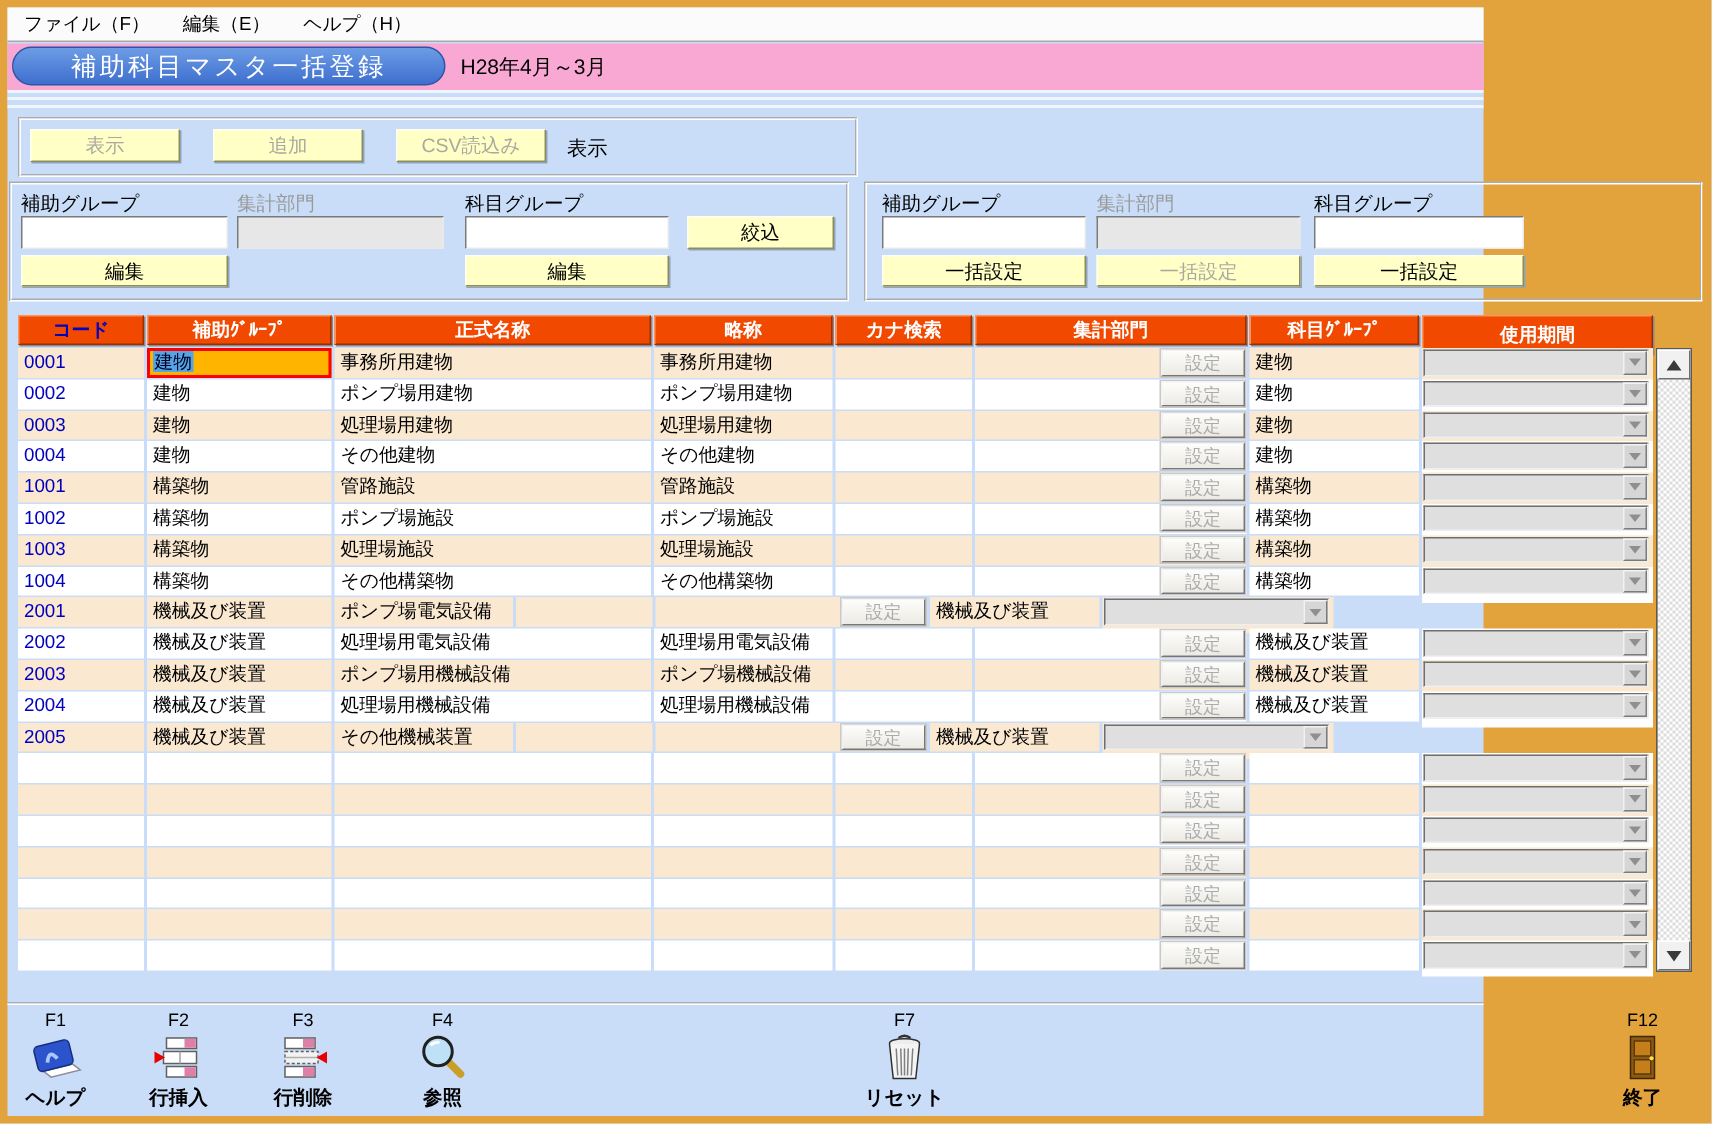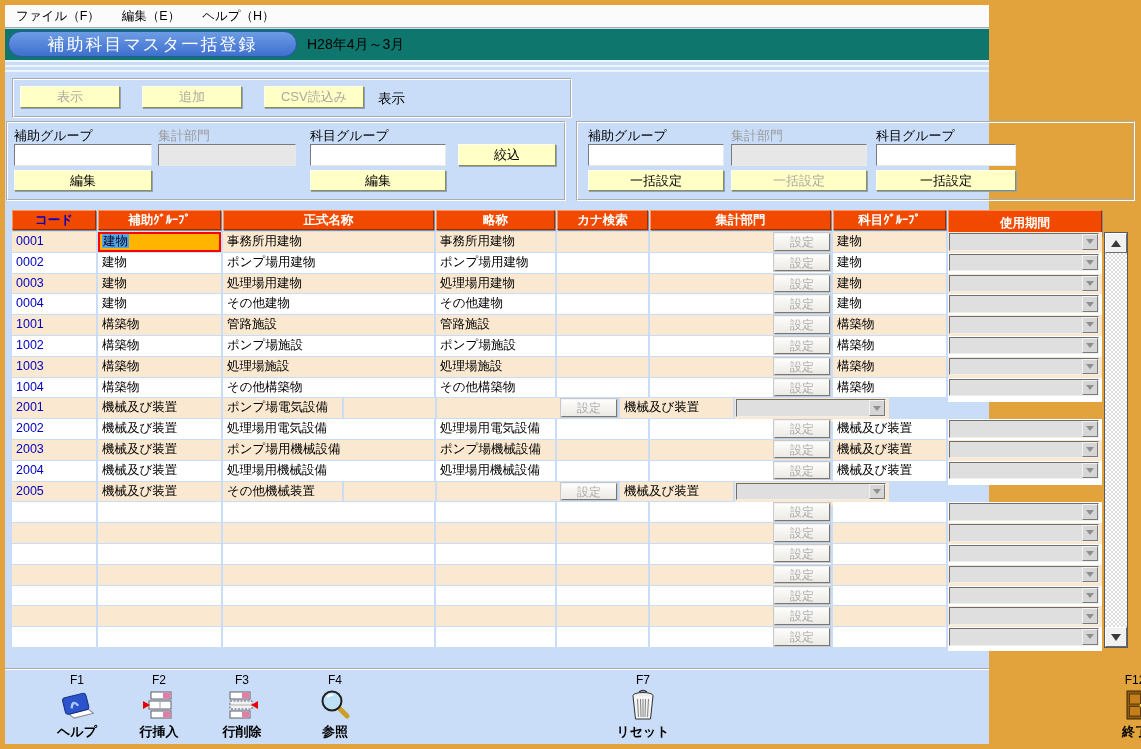--- a/index.html
+++ b/index.html
@@ -6,21 +6,21 @@
   body { font-family:"Liberation Sans","DejaVu Sans",sans-serif; }
   .window { position:relative; width:1141px; height:749px; background:#E2A33C; overflow:hidden; }
   .inner { position:absolute; left:5px; top:5px; width:984px; height:739px; background:#C9DDF8; }
 
   
   .menubar { position:absolute; left:0; top:0; width:100%; height:23px; background:#FBFBFB;
              border-bottom:1px solid #A9A9A9; display:flex; align-items:center; font-size:12.5px; color:#000; }
   .menu-item { padding:0 11px; cursor:default; }
 
   
-  .title-row { position:absolute; left:0; top:24px; width:100%; height:31px; background:#0f766e;text-decoration:underline; }
+  .title-row { position:absolute; left:0; top:24px; width:100%; height:31px; background:#f9a8d4;text-decoration:underline; }
   .title-badge { position:absolute; left:3px; top:2px; width:289px; height:26px;
                  background:linear-gradient(#6D9CE5,#3E6FCE); border-radius:13px; border:1px solid #2C55A8;
                  color:#FFFFFF; font-size:17px; letter-spacing:2px; display:flex; align-items:center; justify-content:center; }
   .period { position:absolute; left:302px; top:7px; font-size:14px; color:#000; }
   .title-stripes { position:absolute; left:0; top:55px; width:100%; height:13px;
                    background:repeating-linear-gradient(180deg,#EFF5FD 0 2px,#C9DDF8 2px 5px); }
 
   
   .gbox { position:absolute; border:2px groove #FFFFFF; }
   .gb-actions { left:7px; top:73px; width:560px; height:40px; }
@@ -82,21 +82,21 @@
             border-color:#FFFFFF #6E6E6E #6E6E6E #FFFFFF; display:flex; align-items:center; justify-content:center; }
   .sb-up { top:0; } .sb-down { bottom:0; }
   .tri-up { width:0; height:0; border-left:5px solid transparent; border-right:5px solid transparent;
             border-bottom:7px solid #3A3A3A; }
   .tri-down { width:0; height:0; border-left:5px solid transparent; border-right:5px solid transparent;
               border-top:7px solid #3A3A3A; }
 
   
   .toolbar-sep { position:absolute; left:0; top:663px; width:100%; height:3px;
                  border-top:2px groove #FFFFFF; }
-  .tb-item { position:absolute; top:668px; width:64px; display:flex; flex-direction:column; align-items:center;margin-left:40px; }
+  .tb-item { position:absolute; top:668px; width:64px; display:flex; flex-direction:column; align-items:center; }
   .tb-key { font-size:12px; color:#000; }
   .tb-icon { width:36px; height:34px; margin-top:1px; }
   .tb-label { font-size:13px; font-weight:bold; color:#000; margin-top:1px; white-space:nowrap; }
   .tb-item.disabled .tb-label { color:#93A6C2; }
 </style>
 </head>
 <body>
 
 <div class="window">
   <div class="inner">

